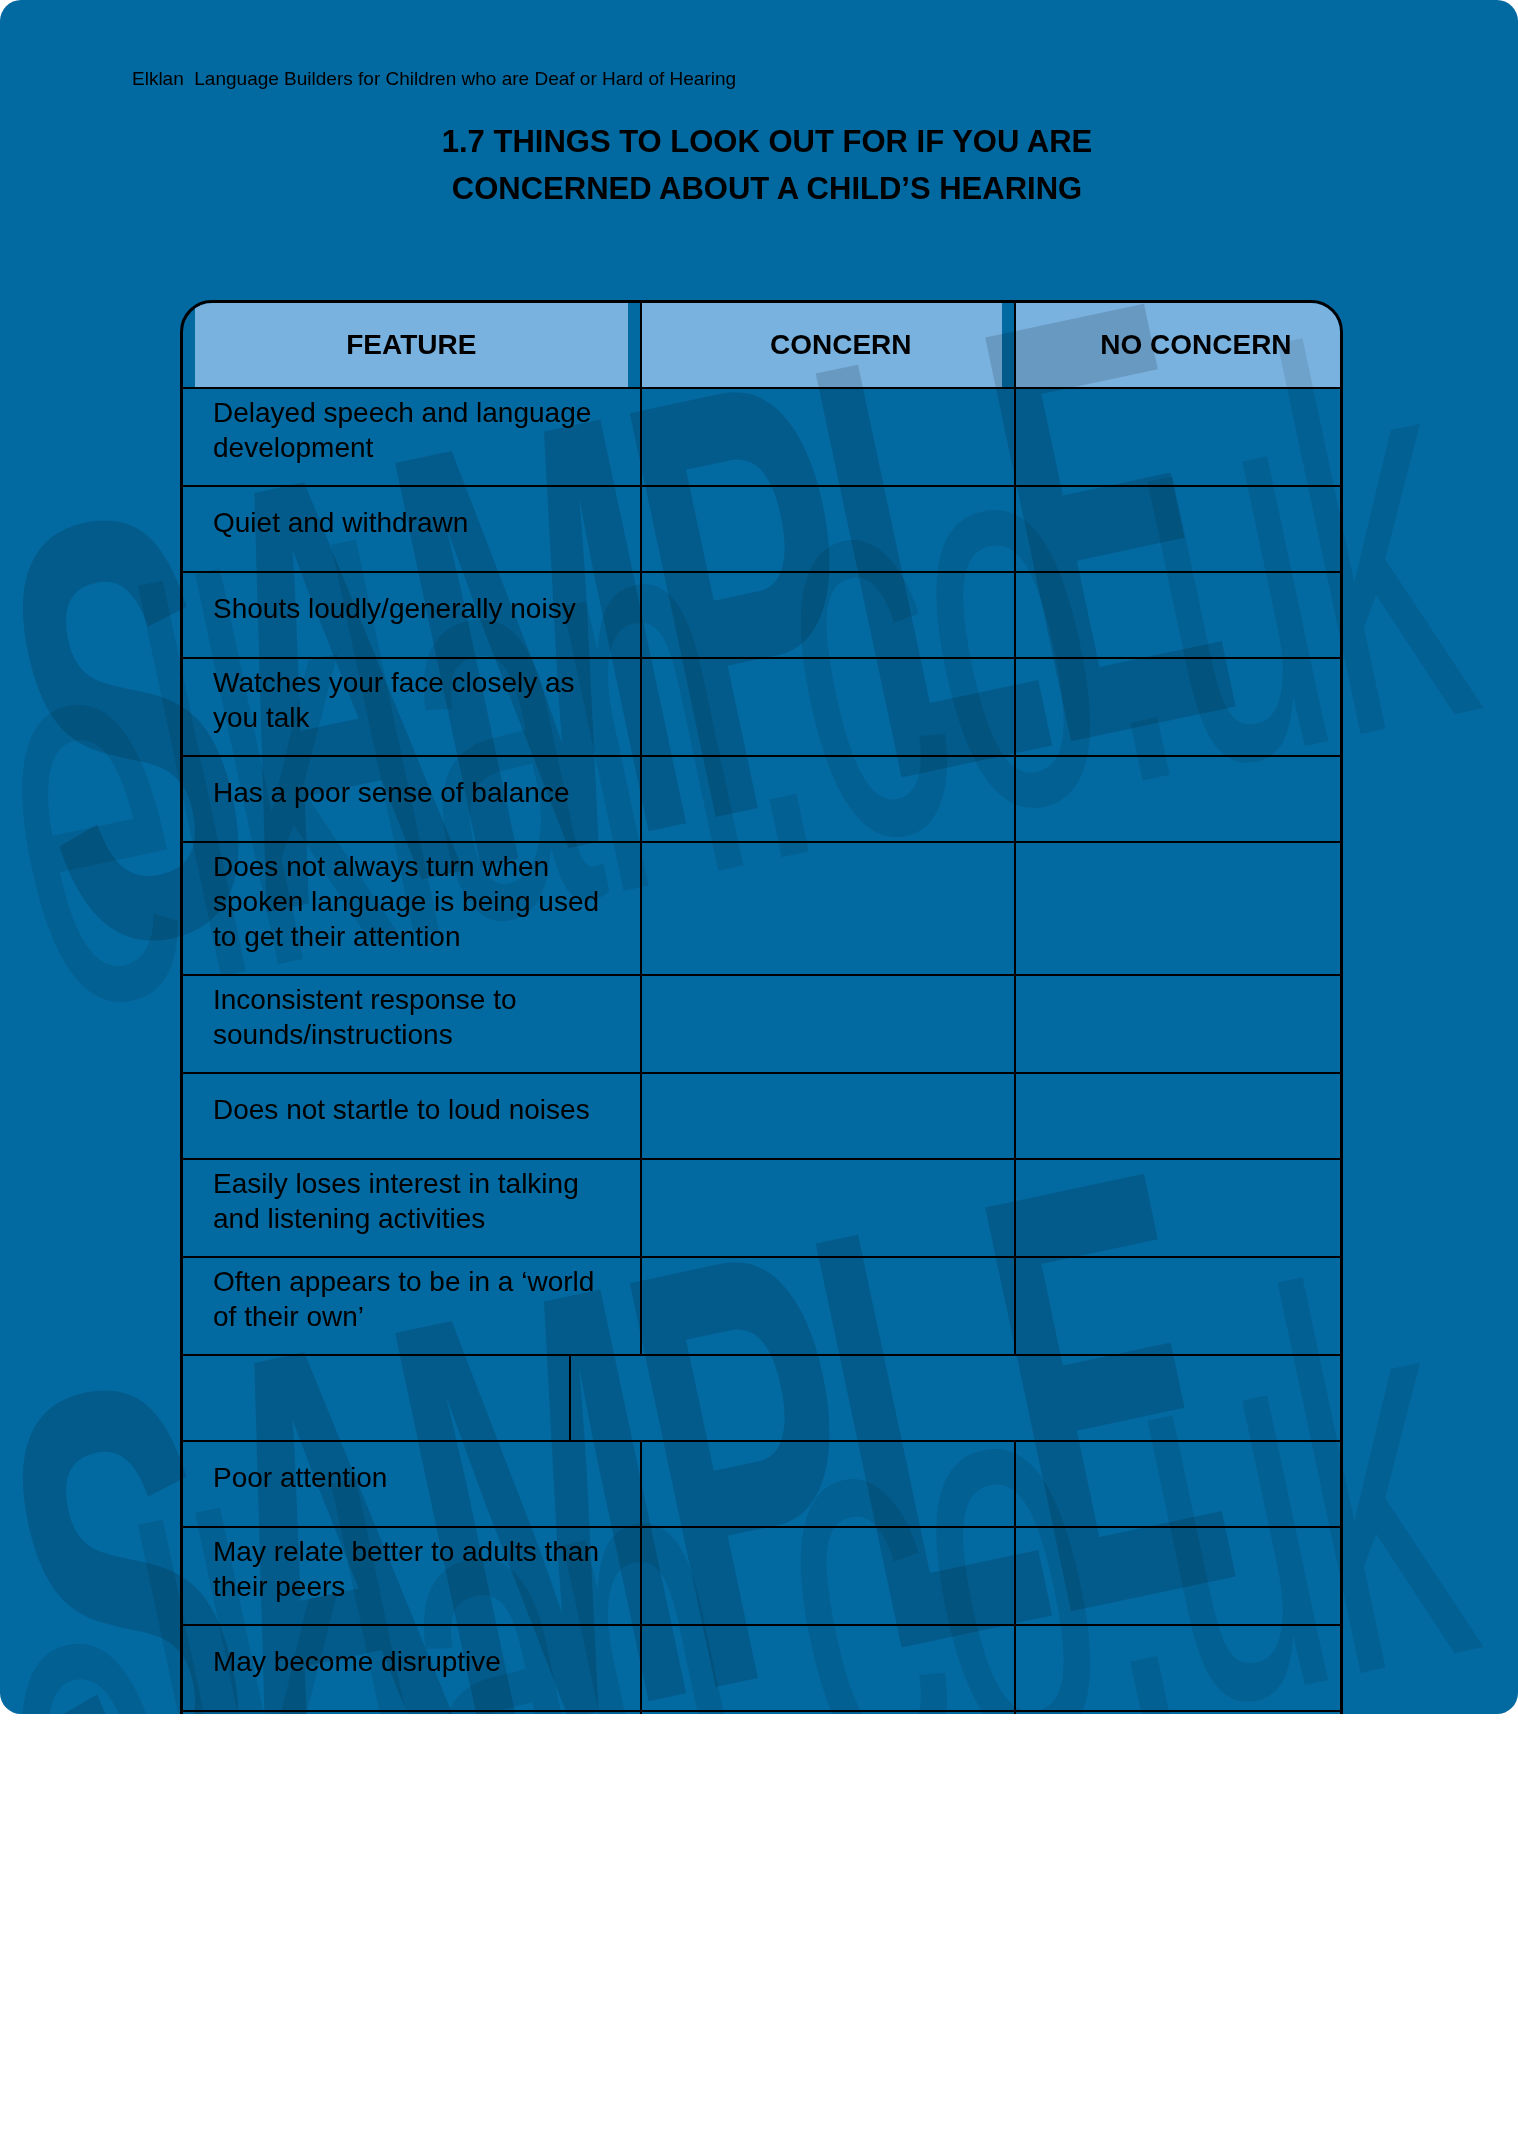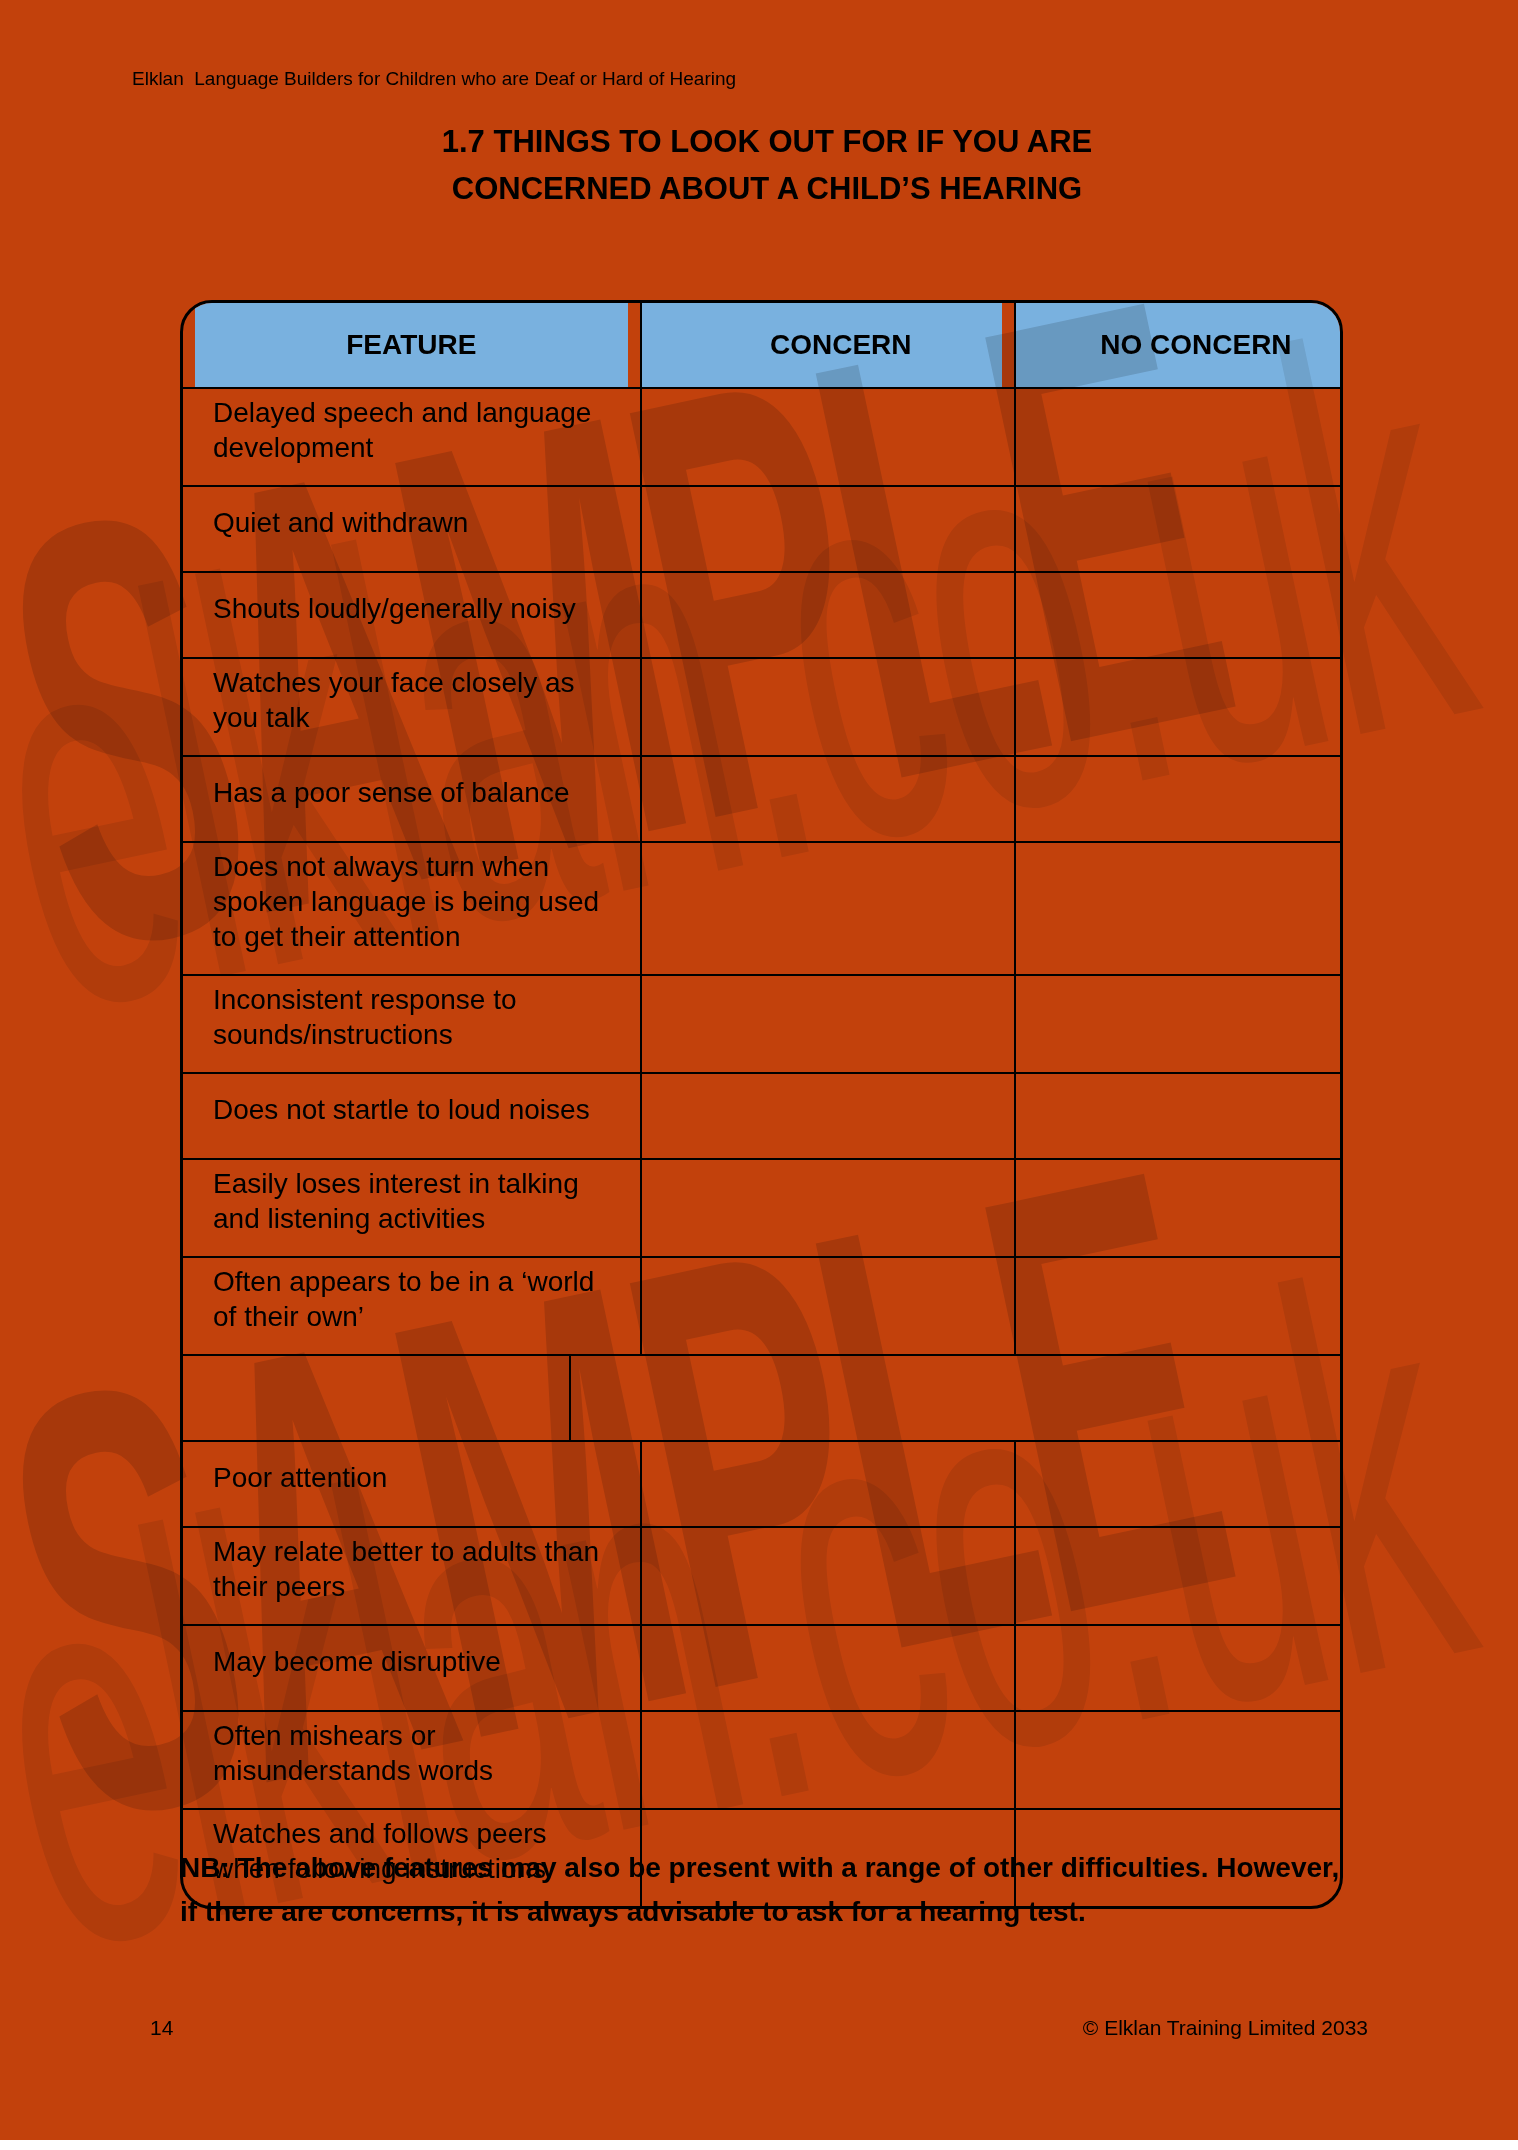--- a/index.html
+++ b/index.html
@@ -2,23 +2,24 @@
 <html><head>
 <meta charset="utf-8">
 <style>
   * { margin: 0; padding: 0; box-sizing: border-box; }
   html, body { background: #ffffff; }
   body { font-family: "Liberation Sans", "DejaVu Sans", sans-serif; color: #000; }
 
   .page {
     position: relative;
     width: 1518px;
-    height: 2140px;
-    background: #c2410c;
+    height: 1714px;
+    background: #0369a1;
     overflow: hidden;
+    border-radius: 21px;
   }
 
   .doc-header {
     position: absolute;
     left: 132px;
     top: 68px;
     font-size: 19px;
     white-space: pre-wrap;
     z-index: 1;
   }

